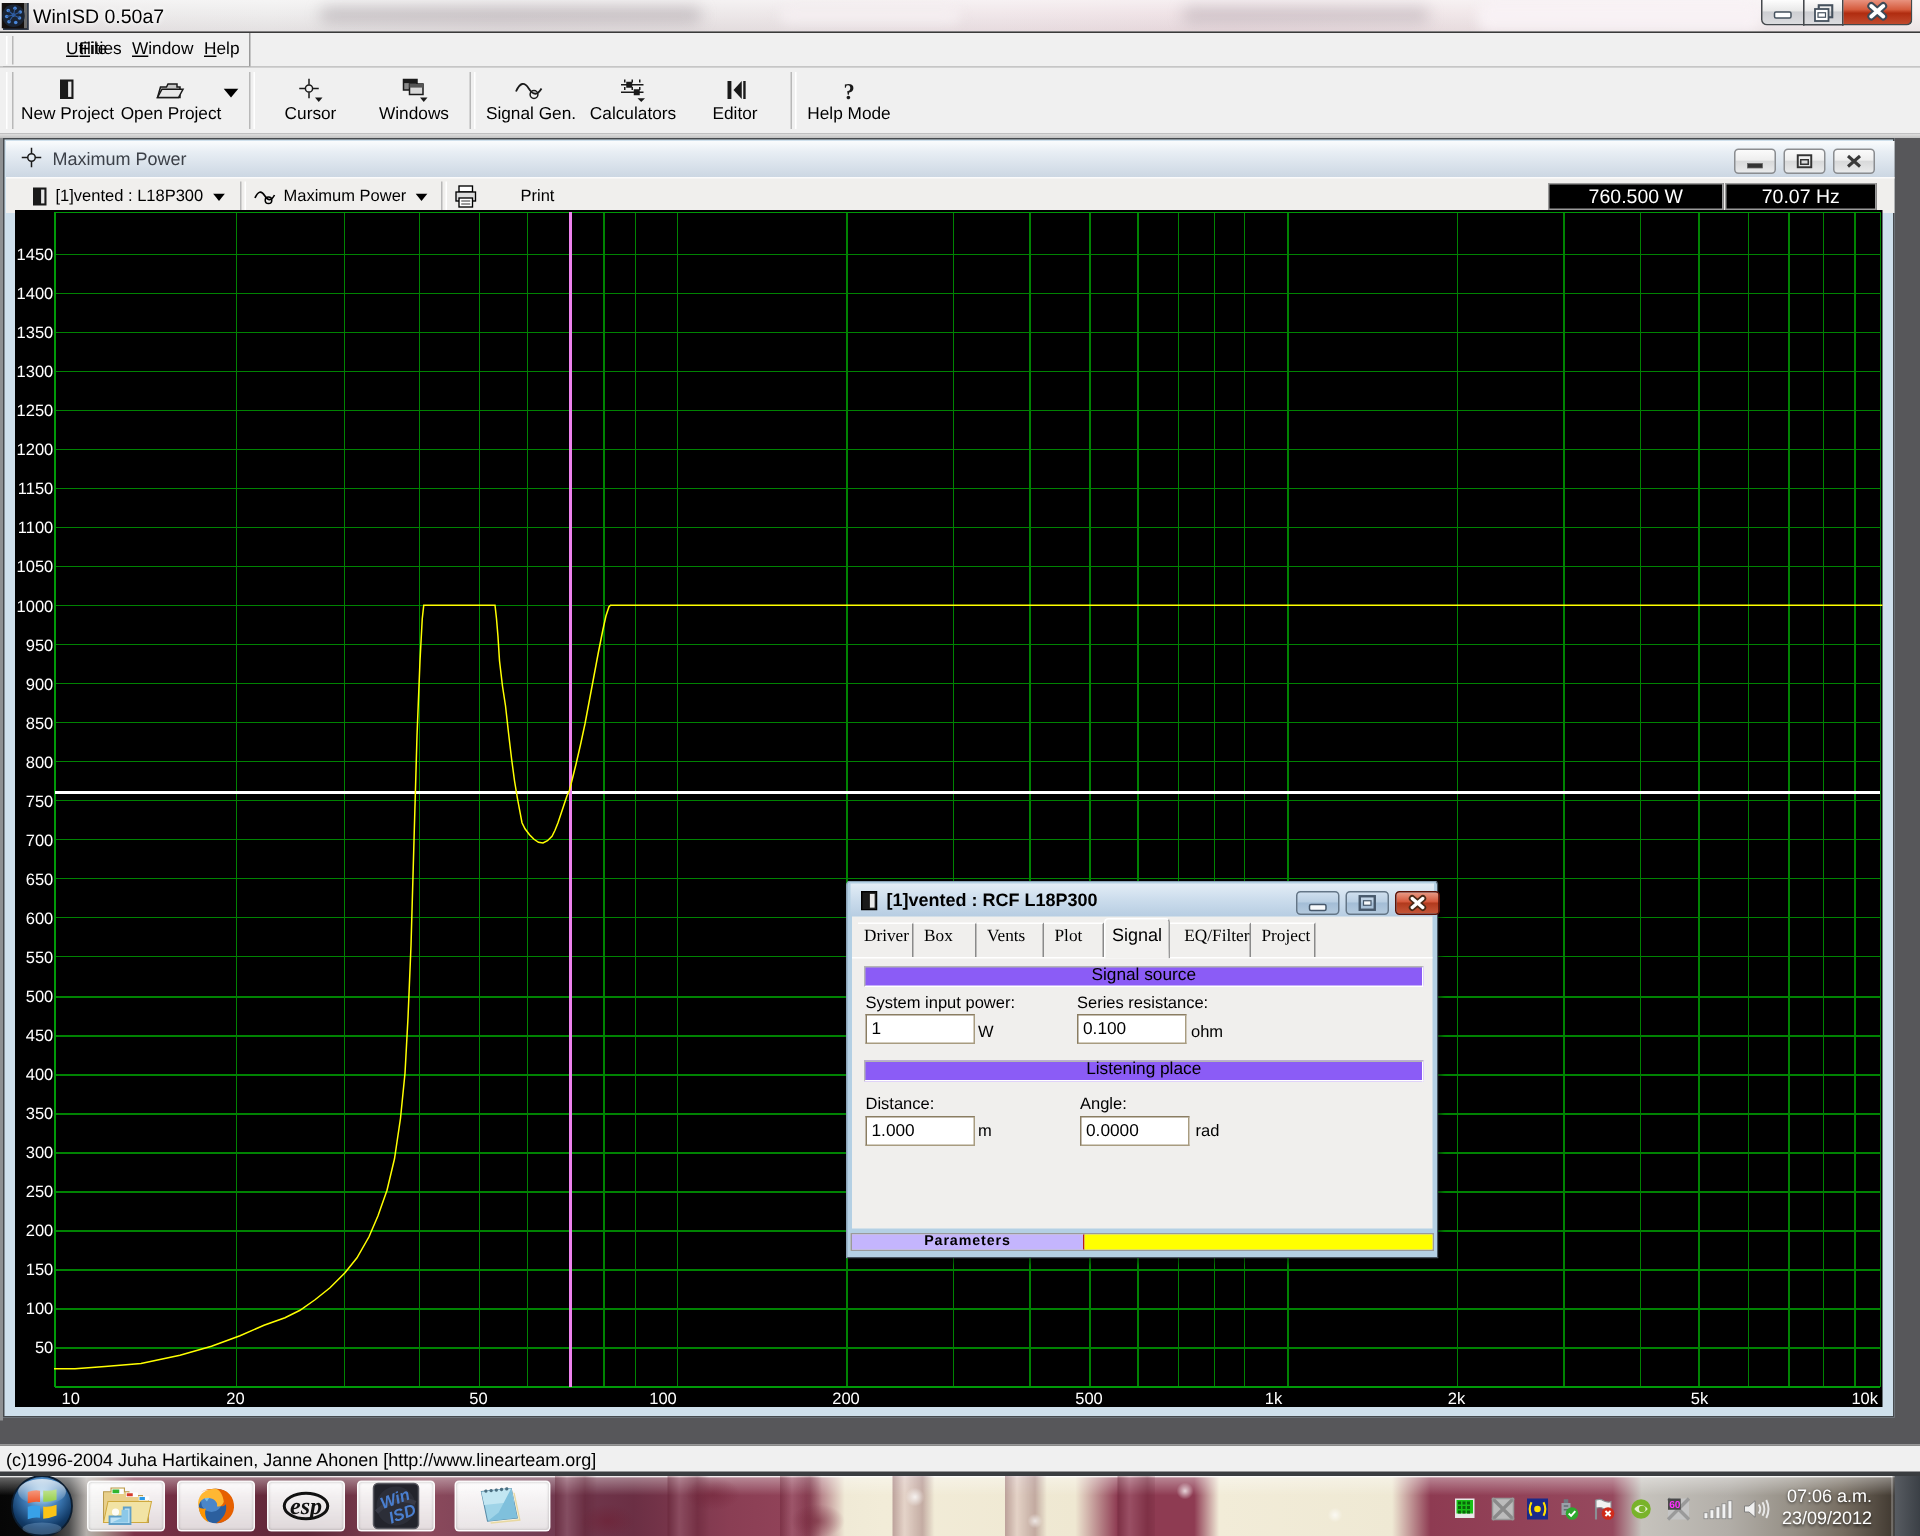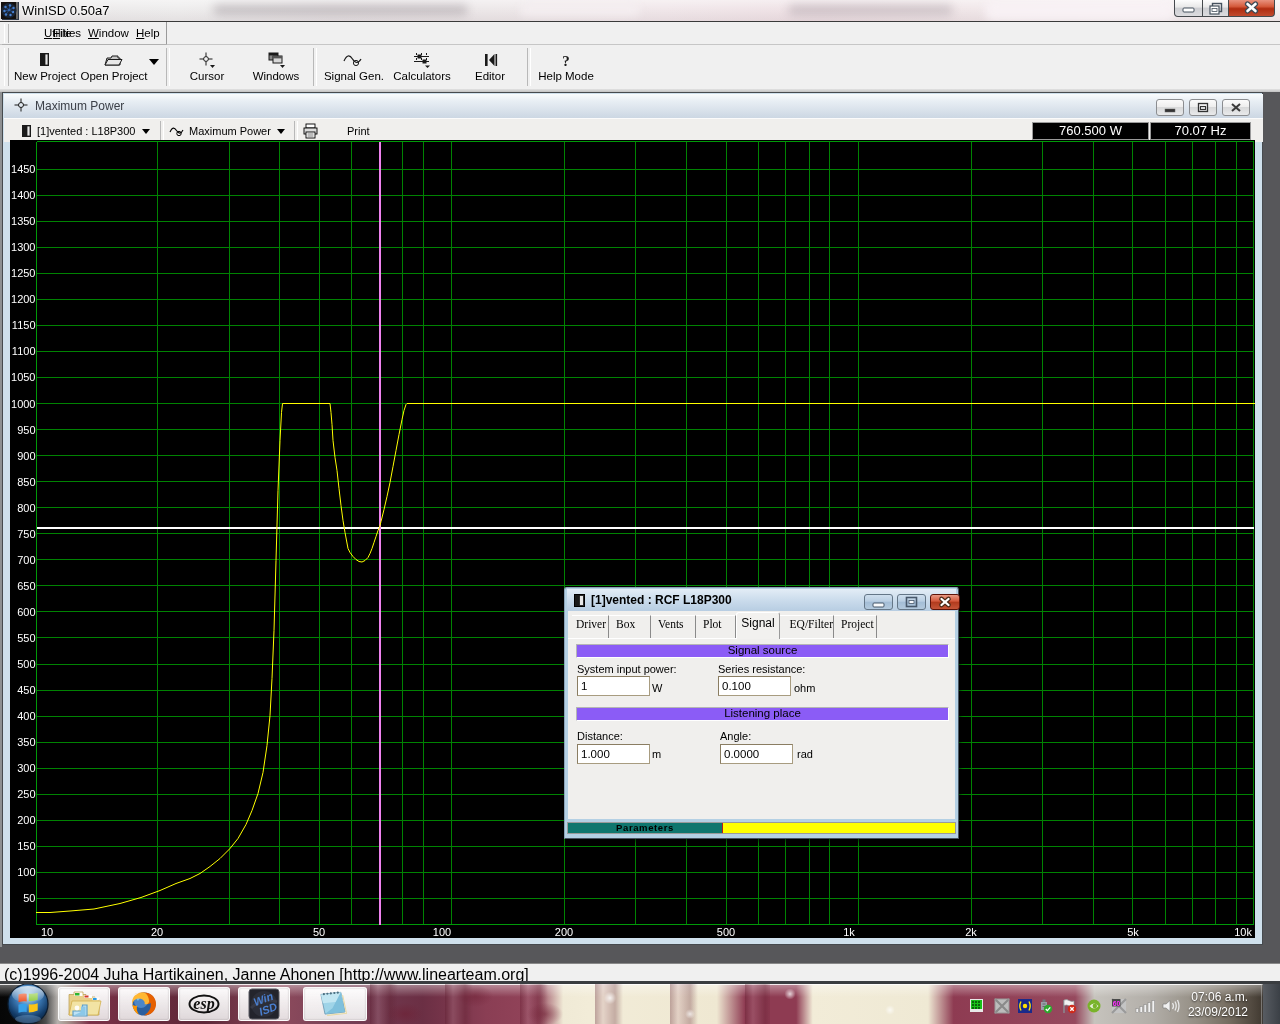--- a/index.html
+++ b/index.html
@@ -51,21 +51,21 @@
   #subtoolbar{position:absolute;left:1px;top:25px;width:1259px;height:24px;background:#f0efed;border-top:1px solid #fbfbfb;box-sizing:border-box;}
   .stxt{position:absolute;top:6px;font-size:11px;color:#000;}
   .ssep{position:absolute;top:2px;height:19px;width:2px;
     border-left:1px solid #b8b8b8;border-right:1px solid #ffffff;}
   .readout{position:absolute;top:3px;height:18px;background:#000;border:1px solid #9a9a9a;
     box-sizing:border-box;color:#fff;font-size:13px;text-align:center;line-height:16px;}
   
   #chart{position:absolute;left:7px;top:47px;width:1245px;height:798px;background:#000;}
   
   #statusbar{left:0;top:963px;width:1280px;height:18px;background:#f0f0f0;
-    border-top:1px solid #898989;font-size:16px;color:#000;}
+    border-top:1px solid #898989;font-size:12px;color:#000;}
   #statusbar span{position:absolute;left:4px;top:2px;}
   #winbottom{left:0;top:981px;width:1280px;height:3px;background:#3a3d40;}
   
   #taskbar{left:0;top:984px;width:1280px;height:40px;overflow:hidden;}
   .taskbtn{position:absolute;top:3px;width:52px;height:34px;border-radius:3px;
     border:1px solid rgba(255,255,255,0.75);box-sizing:border-box;
     background:linear-gradient(180deg,rgba(255,255,255,0.97),rgba(240,240,240,0.88));
     box-shadow:inset 0 0 2px rgba(0,0,0,0.25);}
   .clock{position:absolute;color:#fff;font-size:12px;text-align:center;width:90px;
     text-shadow:0 1px 2px rgba(0,0,0,0.7);}
@@ -603,16 +603,16 @@
     <div class="flabel" style="left:226px;top:71px;">ohm</div>
     <div class="grouphdr" style="top:96px;">Listening place</div>
     <div class="flabel" style="left:9px;top:119px;">Distance:</div>
     <div class="flabel" style="left:152px;top:119px;">Angle:</div>
     <div class="finput" style="left:9px;top:133px;">1.000</div>
     <div class="flabel" style="left:84px;top:137px;">m</div>
     <div class="finput" style="left:152px;top:133px;">0.0000</div>
     <div class="flabel" style="left:229px;top:137px;">rad</div>
   </div>
   <div id="dlgfooter">
-    <div style="position:absolute;left:0;top:0;width:154px;height:10px;background:#0f766e;border-right:1px solid #b91c1c;text-align:center;font-size:9.5px;font-weight:bold;letter-spacing:0.6px;line-height:10px;">Parameters</div>
+    <div style="position:absolute;left:0;top:0;width:154px;height:10px;background:#c4b5fd;border-right:1px solid #b91c1c;text-align:center;font-size:9.5px;font-weight:bold;letter-spacing:0.6px;line-height:10px;">Parameters</div>
     <div style="position:absolute;left:155px;top:0;width:232px;height:10px;background:#ffff00;"></div>
   </div>
 </div>
 
 </body></html>

